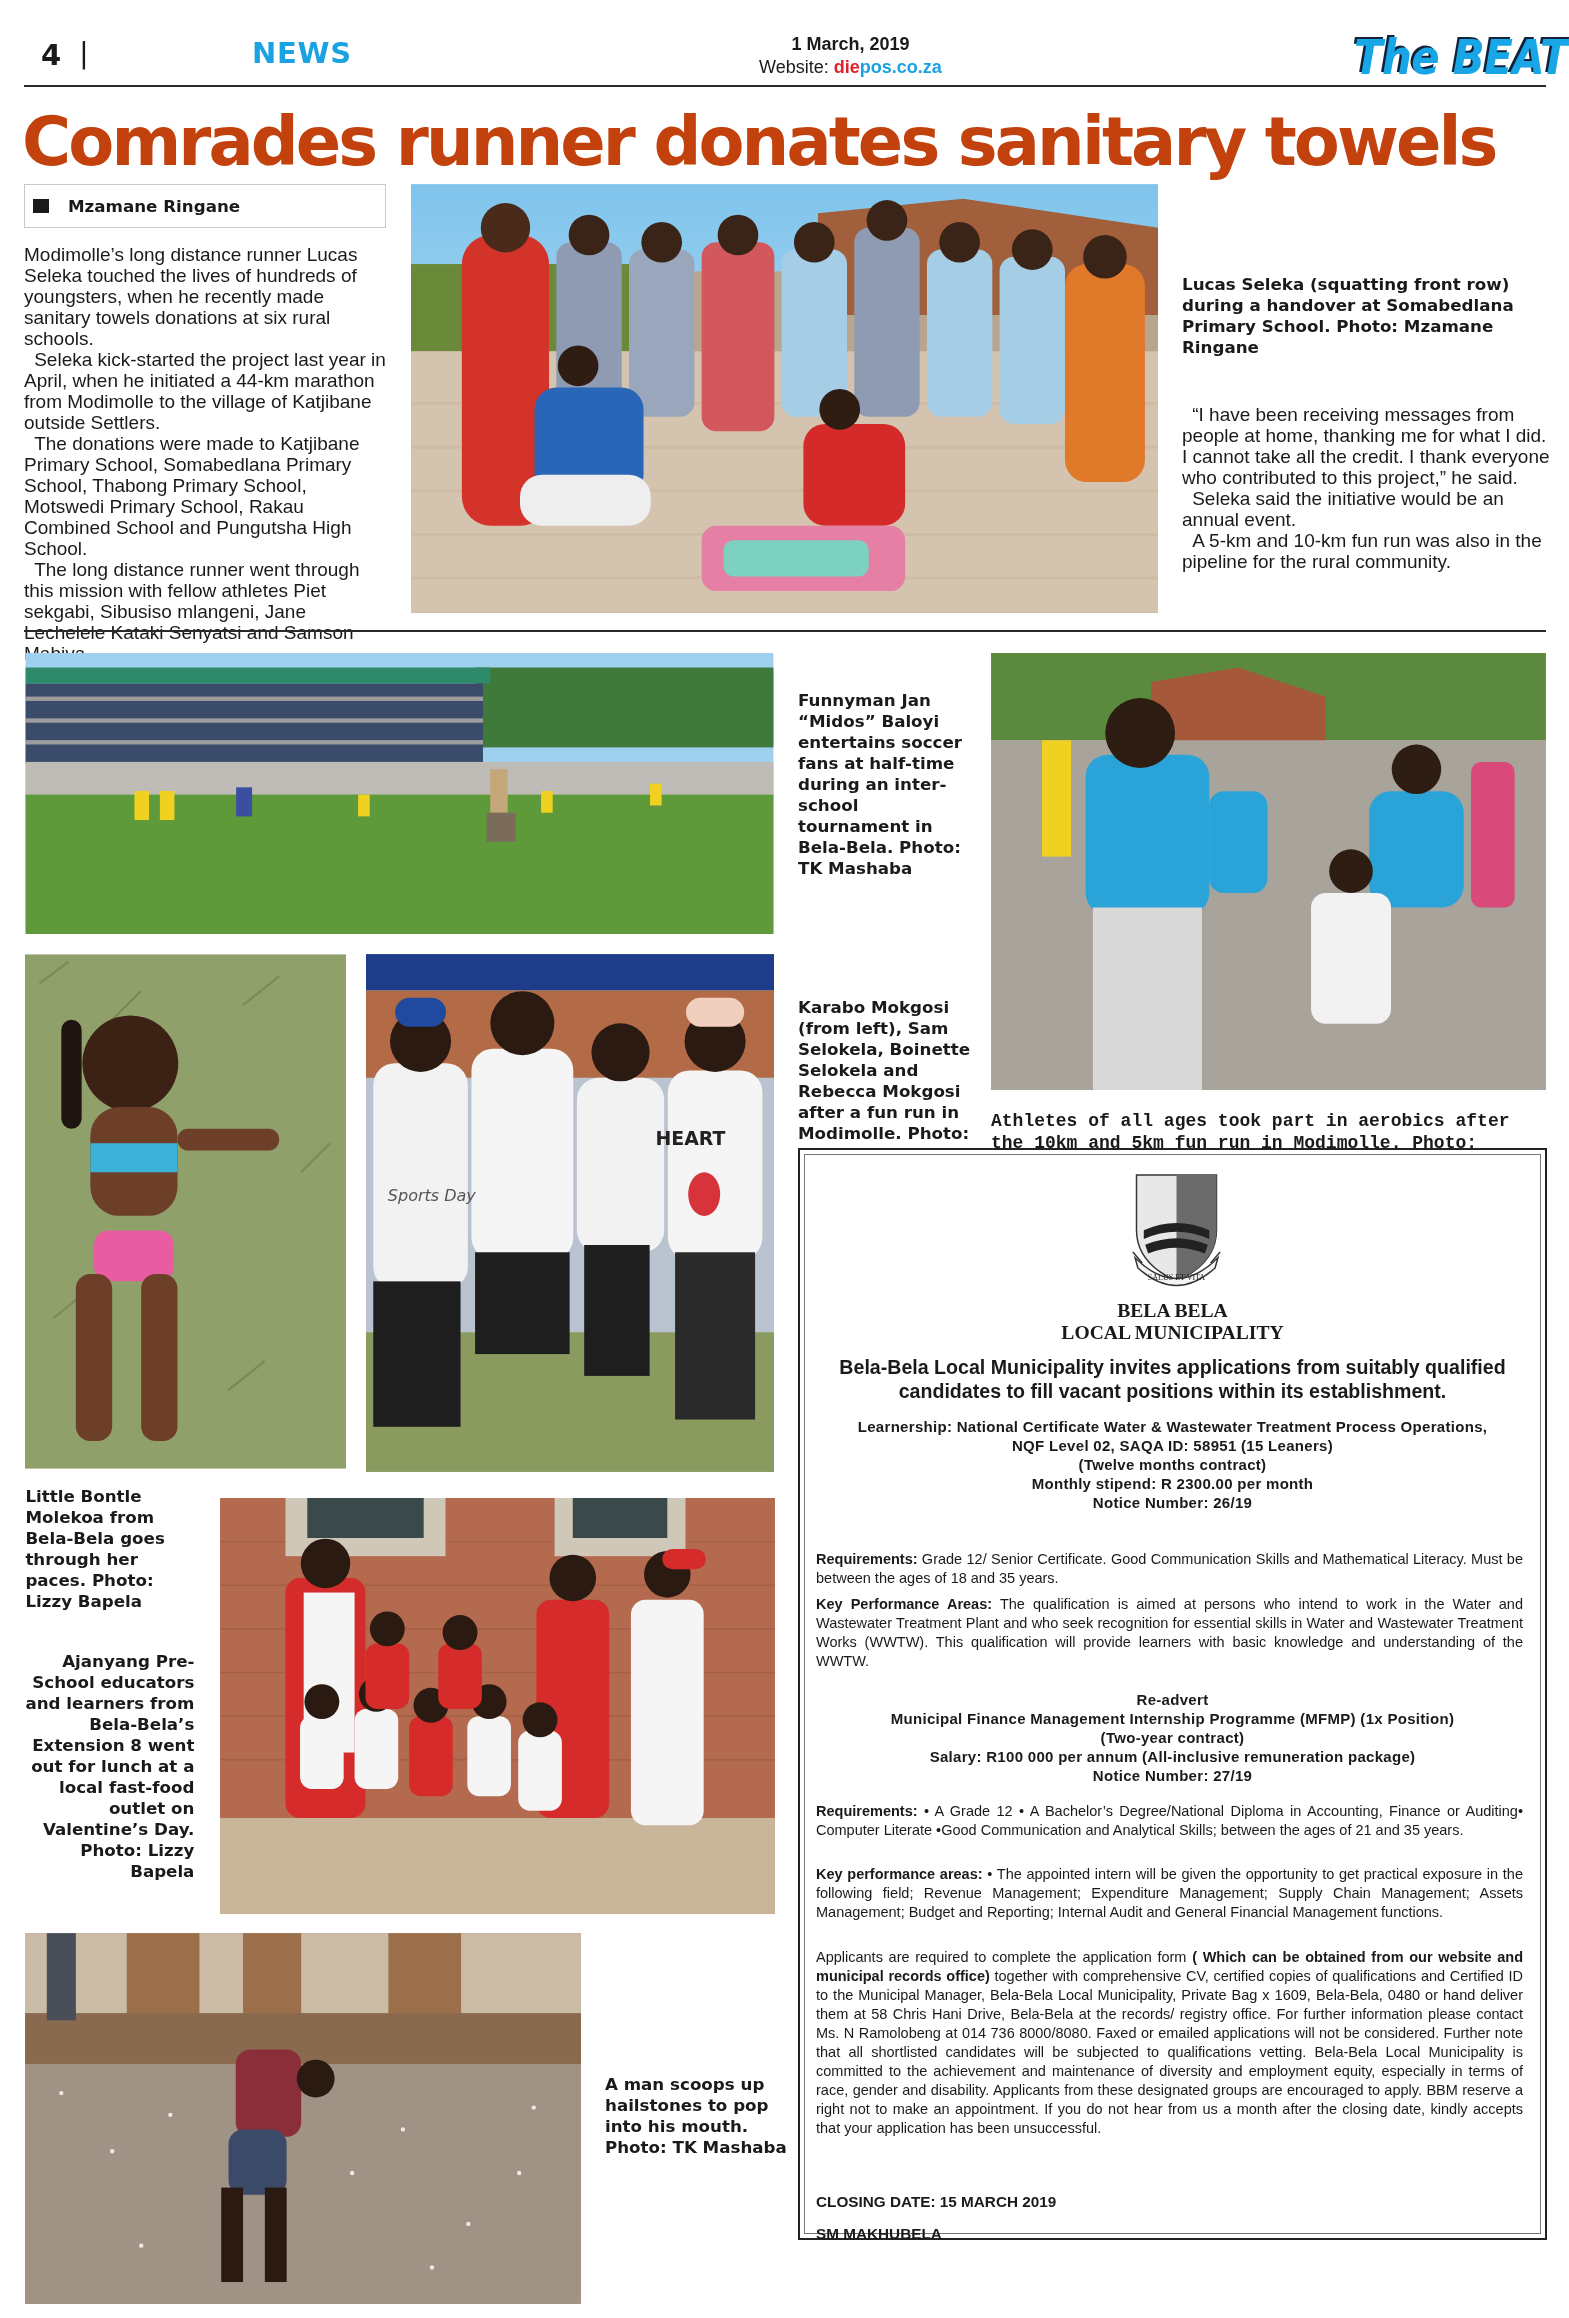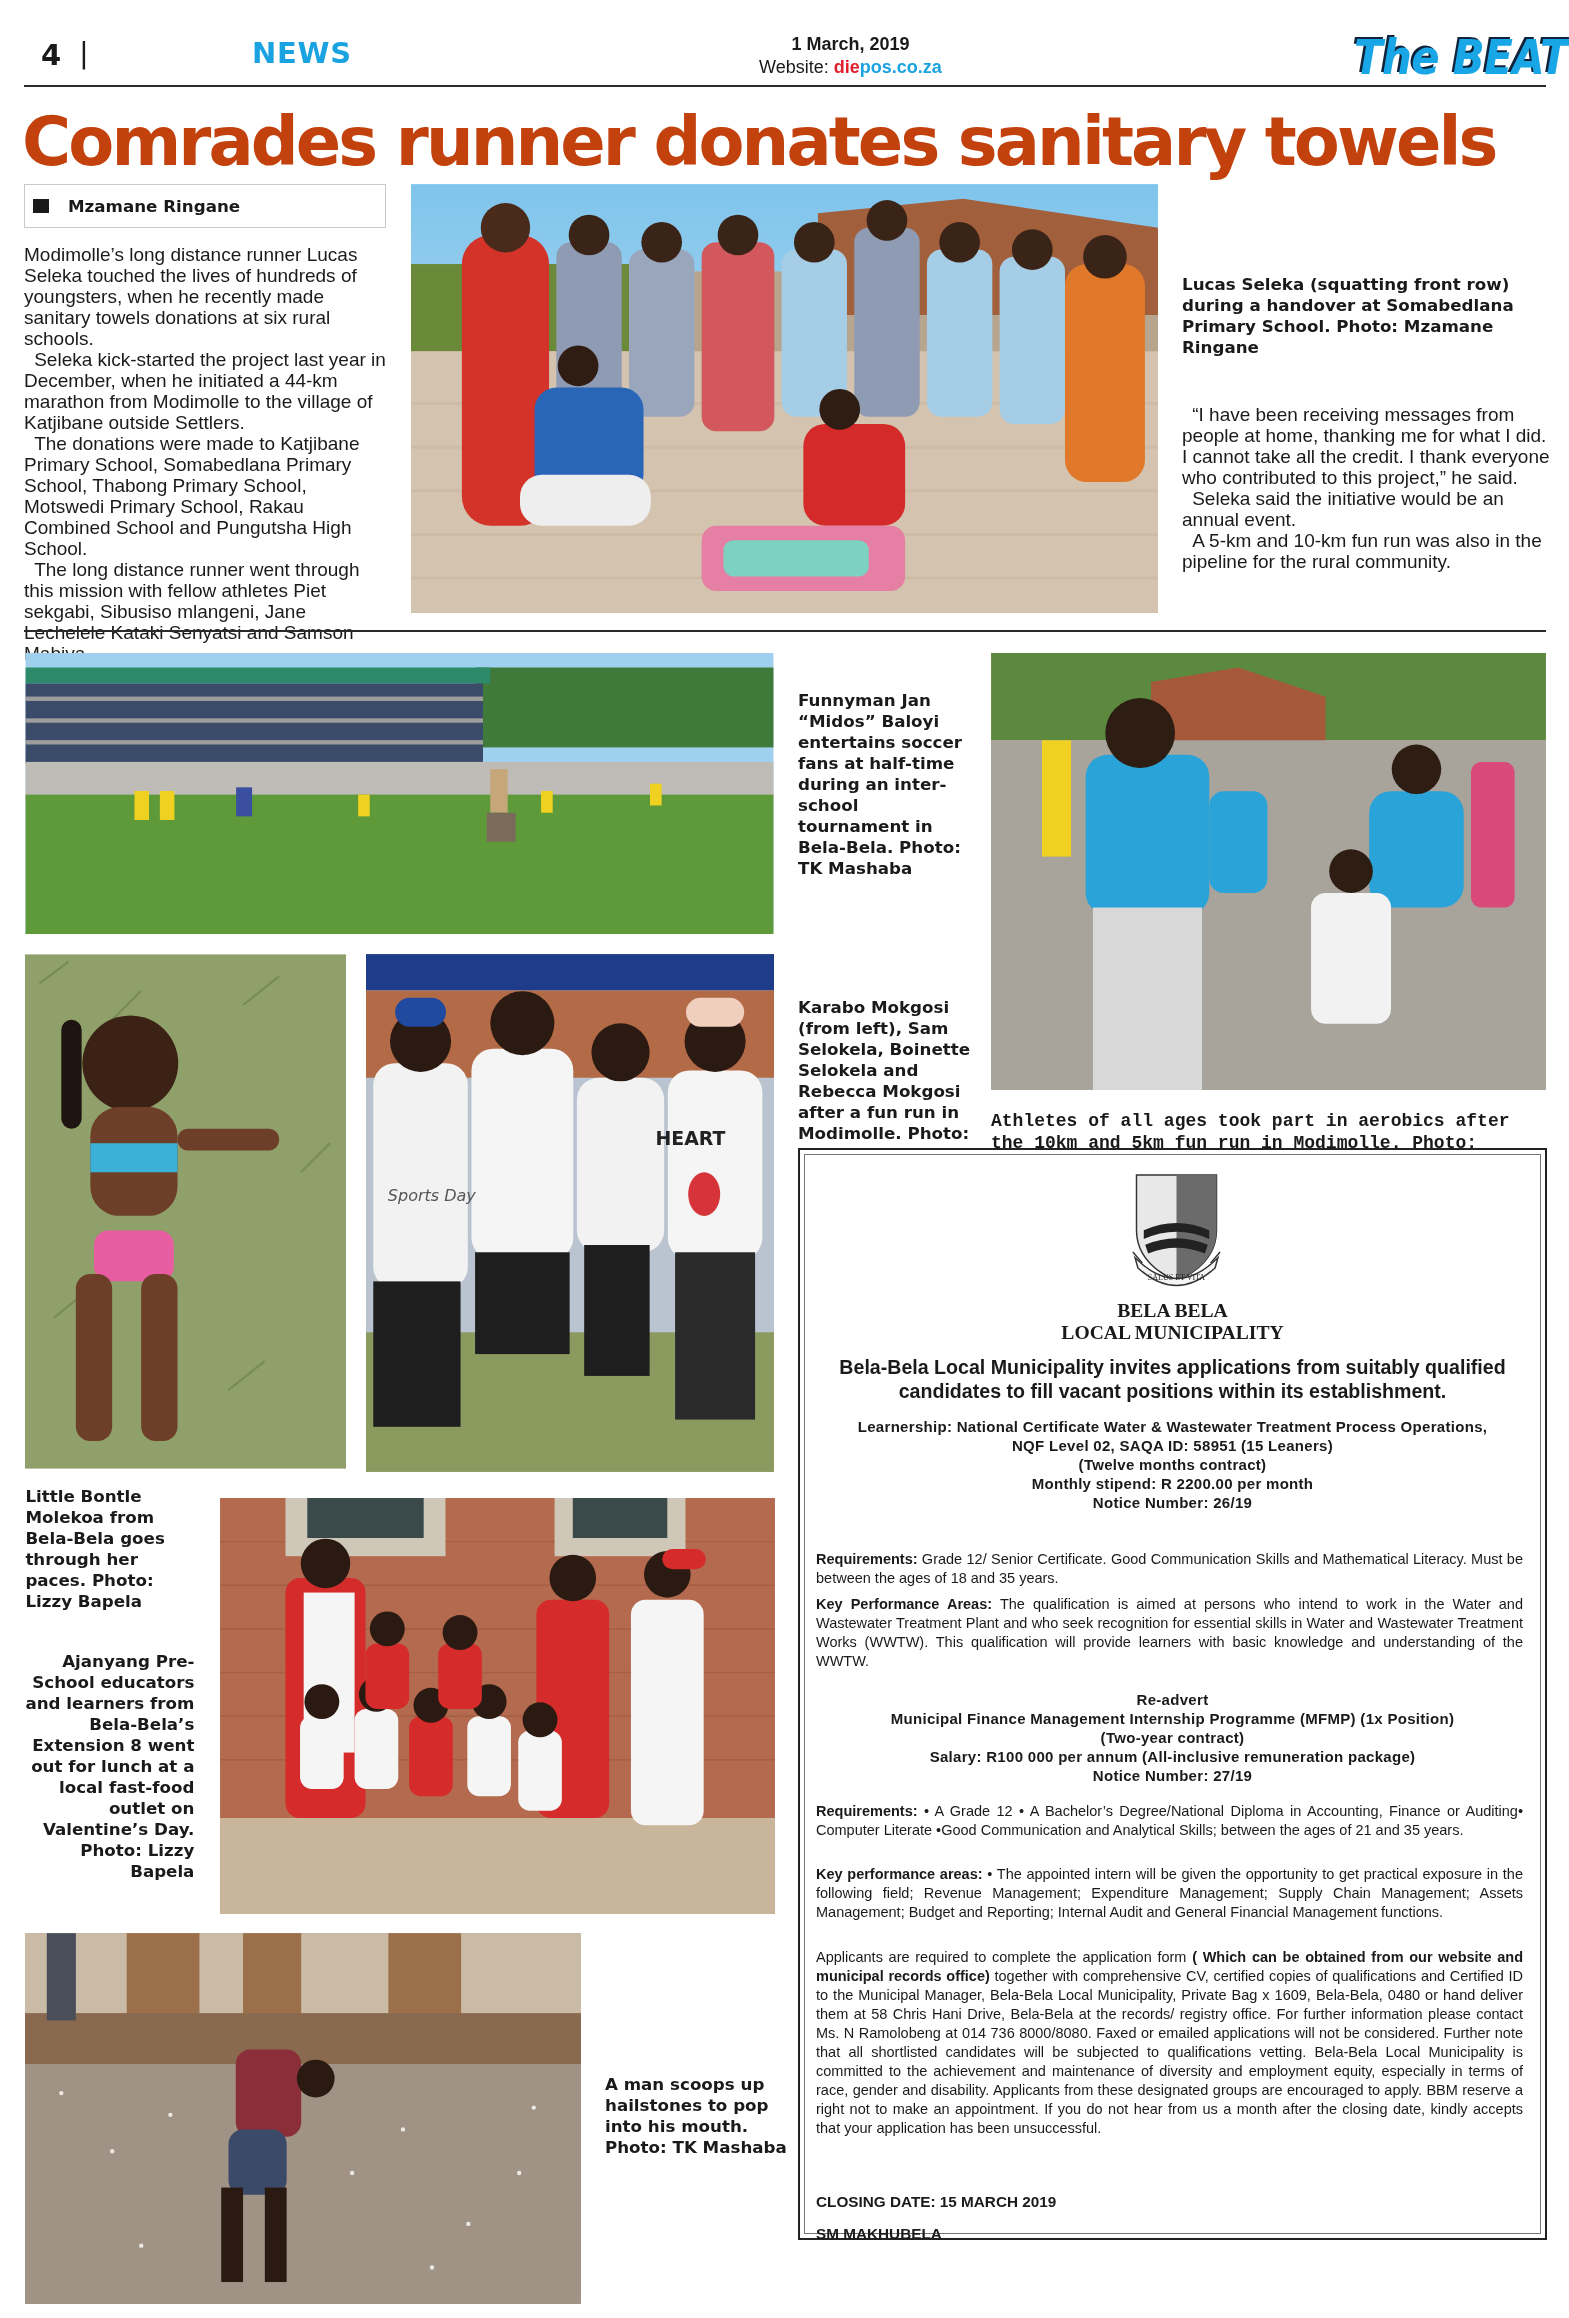--- a/index.html
+++ b/index.html
@@ -48,21 +48,21 @@
 <div class="rule" style="left:24px;top:85px;width:1522px;height:2.2px;"></div>
 
 <div class="abs headline" style="left:22px;top:102px;">Comrades runner donates sanitary towels</div>
 
 <div class="abs byline" style="left:24px;top:184px;width:362px;height:44px;">
   <span class="sq"></span>
   <span>Mzamane Ringane</span>
 </div>
 <div class="abs body-serif" style="left:24px;top:244px;width:364px;">
   <p>Modimolle’s long distance runner Lucas Seleka touched the lives of hundreds of youngsters, when he recently made sanitary towels donations at six rural schools.</p>
-  <p>Seleka kick-started the project last year in December, when he initiated a 44-km marathon from Modimolle to the village of Katjibane outside Settlers.</p>
+  <p>Seleka kick-started the project last year in April, when he initiated a 44-km marathon from Modimolle to the village of Katjibane outside Settlers.</p>
   <p>The donations were made to Katjibane Primary School, Somabedlana Primary School, Thabong Primary School, Motswedi Primary School, Rakau Combined School and Pungutsha High School.</p>
   <p>The long distance runner went through this mission with fellow athletes Piet sekgabi, Sibusiso mlangeni, Jane Lechelele Kataki Senyatsi and Samson Mabiya.</p>
 </div>
 
 <div class="photo" style="left:411px;top:184px;width:747px;height:429px;">
   <svg width="747" height="429" viewBox="0 0 1028 590">
     <defs>
       <linearGradient id="sky1" x1="0" y1="0" x2="0" y2="1">
           <stop offset="0" stop-color="#7fc4ec"></stop>
           <stop offset="1" stop-color="#cfe8f3"></stop>
@@ -314,21 +314,21 @@
     <div>BELA BELA</div>
     <div>LOCAL MUNICIPALITY</div>
   </div>
 
   <div class="abs center ad-lead" style="left:22px;right:22px;top:205px;">Bela-Bela Local Municipality invites applications from suitably qualified candidates to fill vacant positions within its establishment.</div>
 
   <div class="abs center ad-pos" style="left:51px;right:51px;top:267px;">
     <div>Learnership: National Certificate Water &amp; Wastewater Treatment Process Operations,</div>
     <div>NQF Level 02, SAQA ID: 58951 (15 Leaners)</div>
     <div>(Twelve months contract)</div>
-    <div>Monthly stipend: R 2200.00 per month</div>
+    <div>Monthly stipend: R 2300.00 per month</div>
     <div>Notice Number: 26/19</div>
   </div>
 
   <div class="abs ad-txt" style="left:16px;right:22px;top:400px;">
     <b>Requirements:</b><span> Grade 12/ Senior Certificate. Good Communication Skills and Mathematical Literacy. Must be between the ages of 18 and 35 years.</span>
   </div>
   <div class="abs ad-txt" style="left:16px;right:22px;top:445px;">
     <b>Key Performance Areas:</b><span> The qualification is aimed at persons who intend to work in the Water and Wastewater Treatment Plant and who seek recognition for essential skills in Water and Wastewater Treatment Works (WWTW). This qualification will provide learners with basic knowledge and understanding of the WWTW.</span>
   </div>
 

